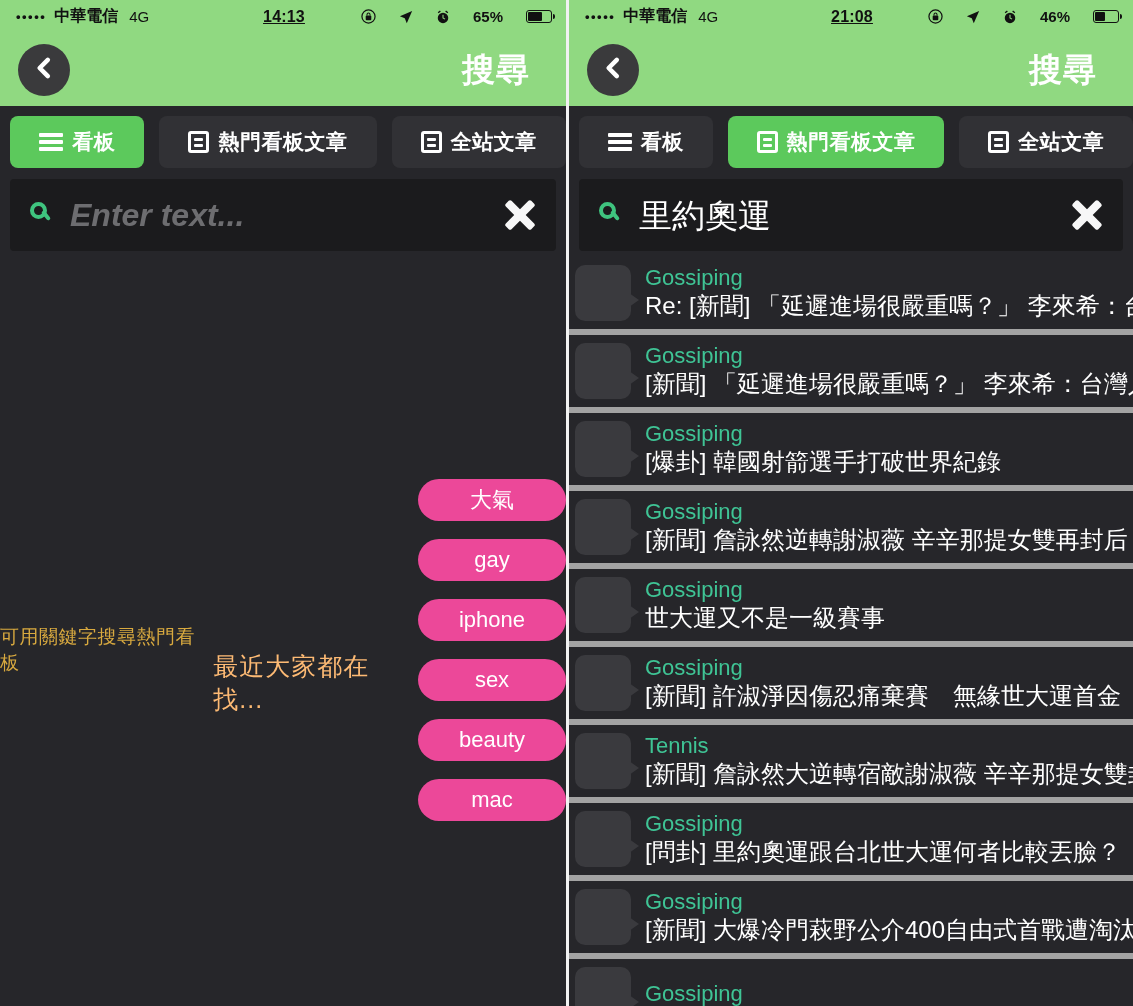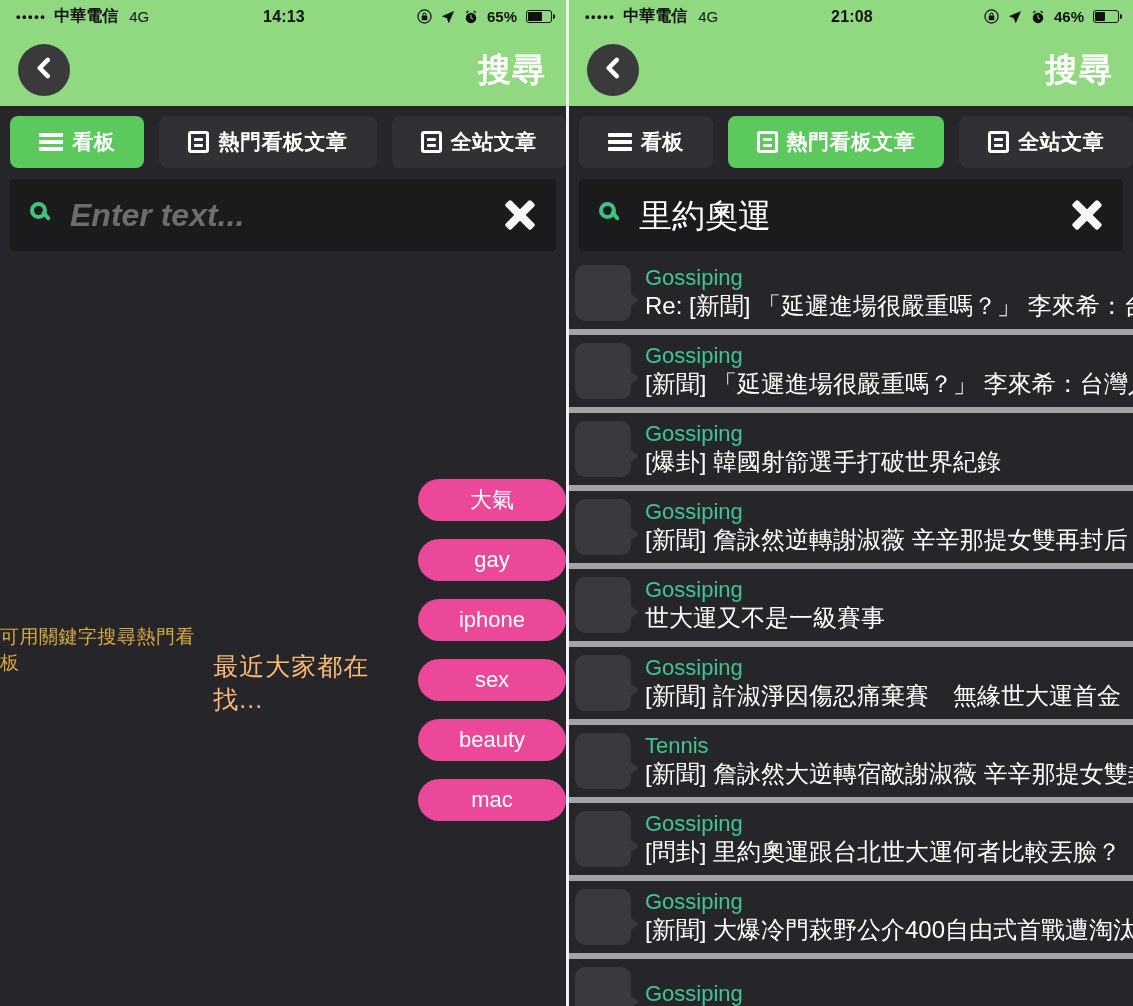--- a/index.html
+++ b/index.html
@@ -64,27 +64,28 @@
   }
   .carrier { font-size: 16px; font-weight: bold; }
   .netw { font-size: 15px; font-weight: normal; margin-left: 4px; }
   .sb-center {
     flex: 0 0 auto;
     font-size: 16px;
     font-weight: bold;
     letter-spacing: 0.2px;
     text-align: center;
     min-width: 90px;
+    text-decoration: underline;
   }
   .sb-right {
     flex: 1 1 0;
     display: flex;
     align-items: center;
     justify-content: flex-end;
-    gap: 9px;
+    gap: 23px;
     font-size: 15px;
     font-weight: bold;
   }
   .sb-right .ic { display: inline-flex; align-items: center; }
   .batt {
     width: 26px; height: 13px;
     border: 1.6px solid #111;
     border-radius: 3px;
     position: relative;
     box-sizing: border-box;
@@ -120,21 +121,21 @@
     width: 52px; height: 52px;
     border-radius: 50%;
     background: #3a3a3c;
     display: flex;
     align-items: center;
     justify-content: center;
     flex: 0 0 auto;
   }
   .navtitle {
     position: absolute;
-    right: 20px;
+    right: 36px;
     top: 50%;
     transform: translateY(-50%);
     color: #ffffff;
     font-size: 33px;
     font-weight: bold;
     letter-spacing: 1px;
   }
 
   
   .tabbar {

